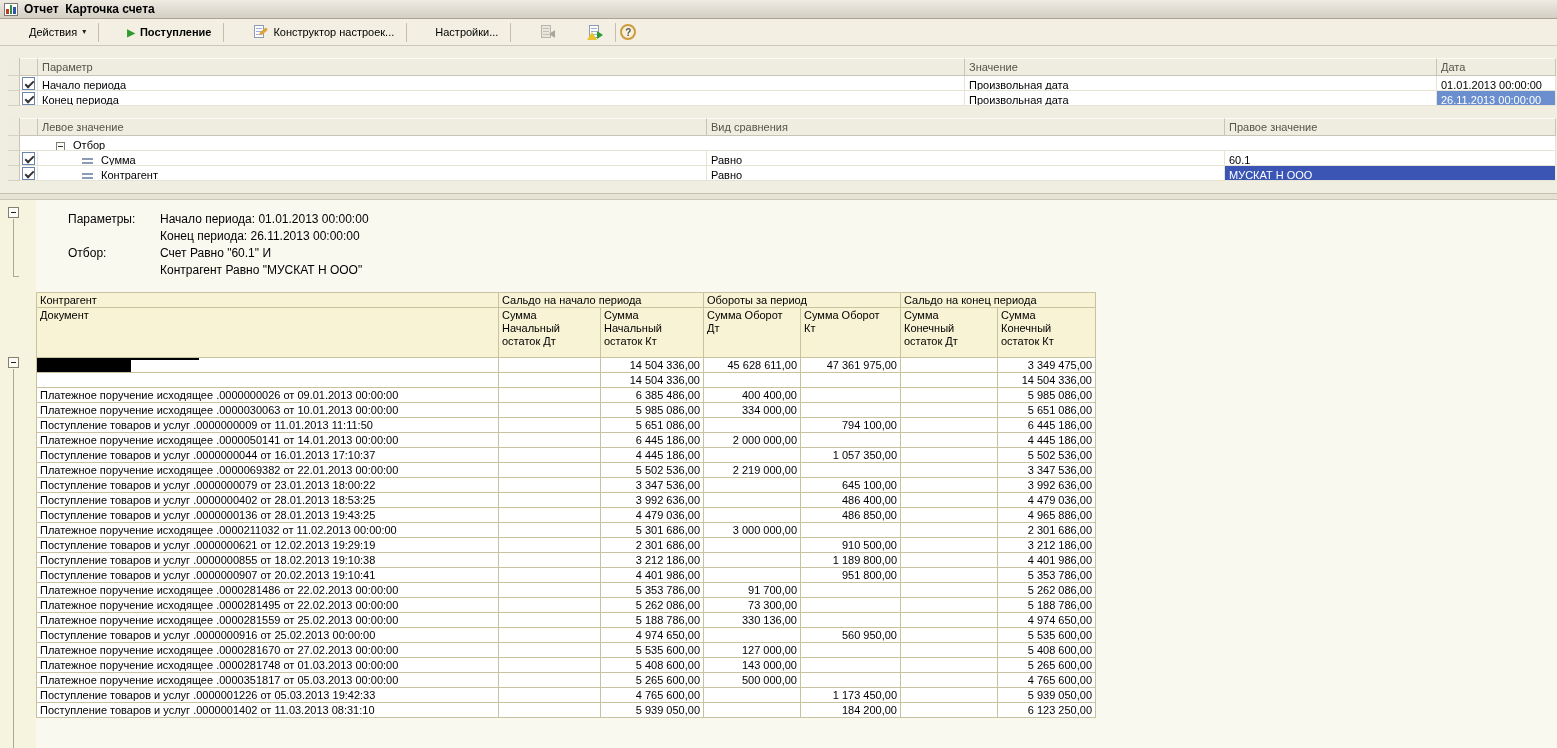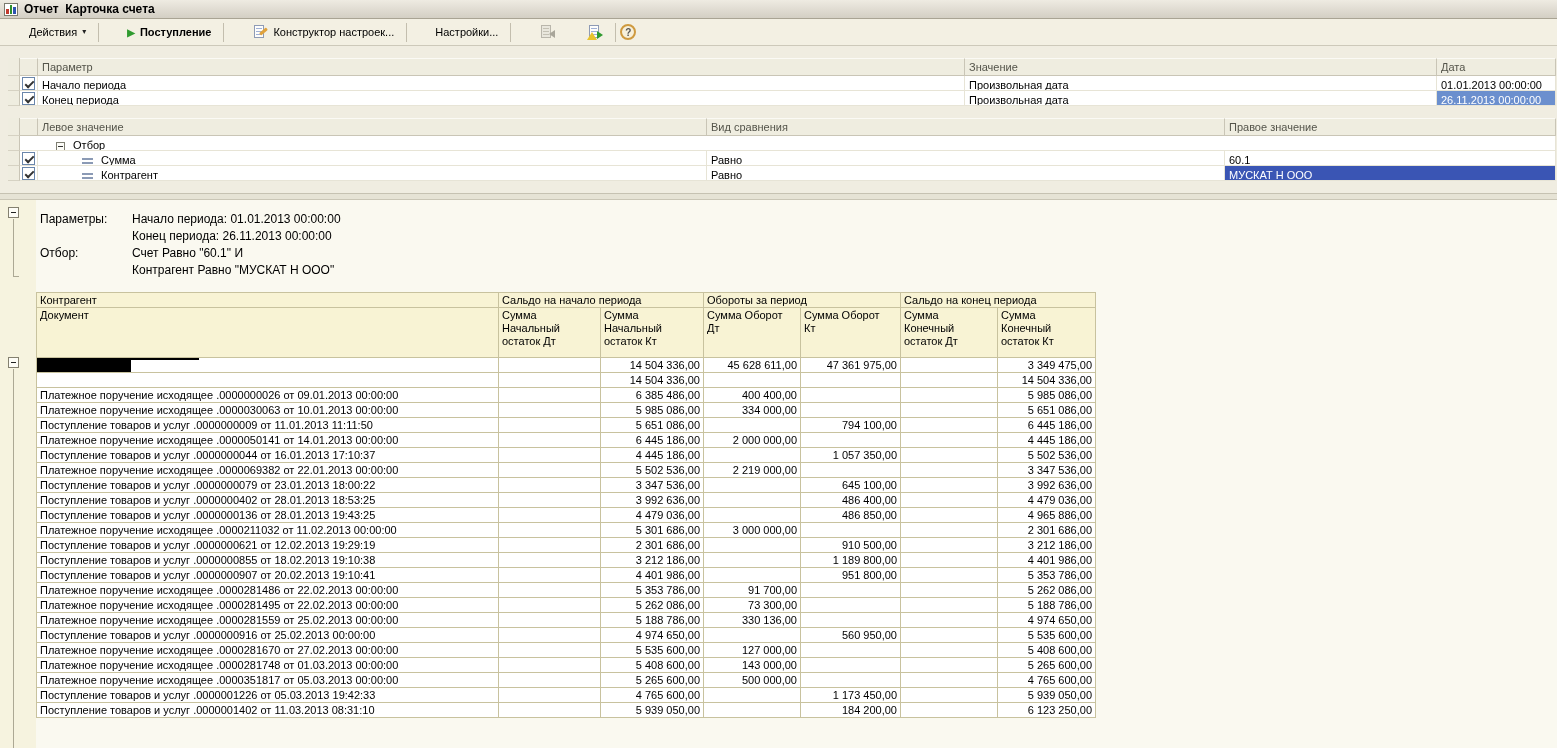--- a/index.html
+++ b/index.html
@@ -87,21 +87,21 @@
 
   
   .canvas { position:absolute; left:0; top:200px; width:1557px; height:548px; background:#faf9f0; }
   .gutter { position:absolute; left:0; top:0; width:36px; height:548px; background:#f6f3df; }
   .gbox { position:absolute; width:11px; height:11px; border:1px solid #84806f; background:#fdfcf6; }
   .gbox::after { content:""; position:absolute; left:2px; right:2px; top:4px; height:1px; background:#222; }
   .gline { position:absolute; width:1px; background:#aca894; }
   .gfoot { position:absolute; height:1px; background:#aca894; }
 
   .rparams { position:absolute; left:40px; top:11px; font-size:12px; line-height:17px; }
-  .rparams .grid { display:grid; grid-template-columns:88px auto; column-gap:4px; }
+  .rparams .grid { display:grid; grid-template-columns:88px auto; column-gap:4px;margin-left:28px; }
   .rparams .lbl { }
 
   table.report { position:absolute; left:36px; top:92px; border-collapse:collapse; table-layout:fixed; }
   table.report td, table.report th { border:1px solid #c8c29e; font-weight:normal; font-size:11px;
     padding:0 3px; overflow:hidden; white-space:nowrap; }
   table.report th { background:#f8f3d4; text-align:left; }
   tr.ghead th { height:15px; line-height:14px; }
   tr.shead th { height:50px; vertical-align:top; line-height:13px; padding-top:1px; white-space:pre-line; }
   tr.drow td { height:15px; line-height:14px; background:#fff; }
   td.doc { padding-left:10px; position:relative; overflow:visible; }

